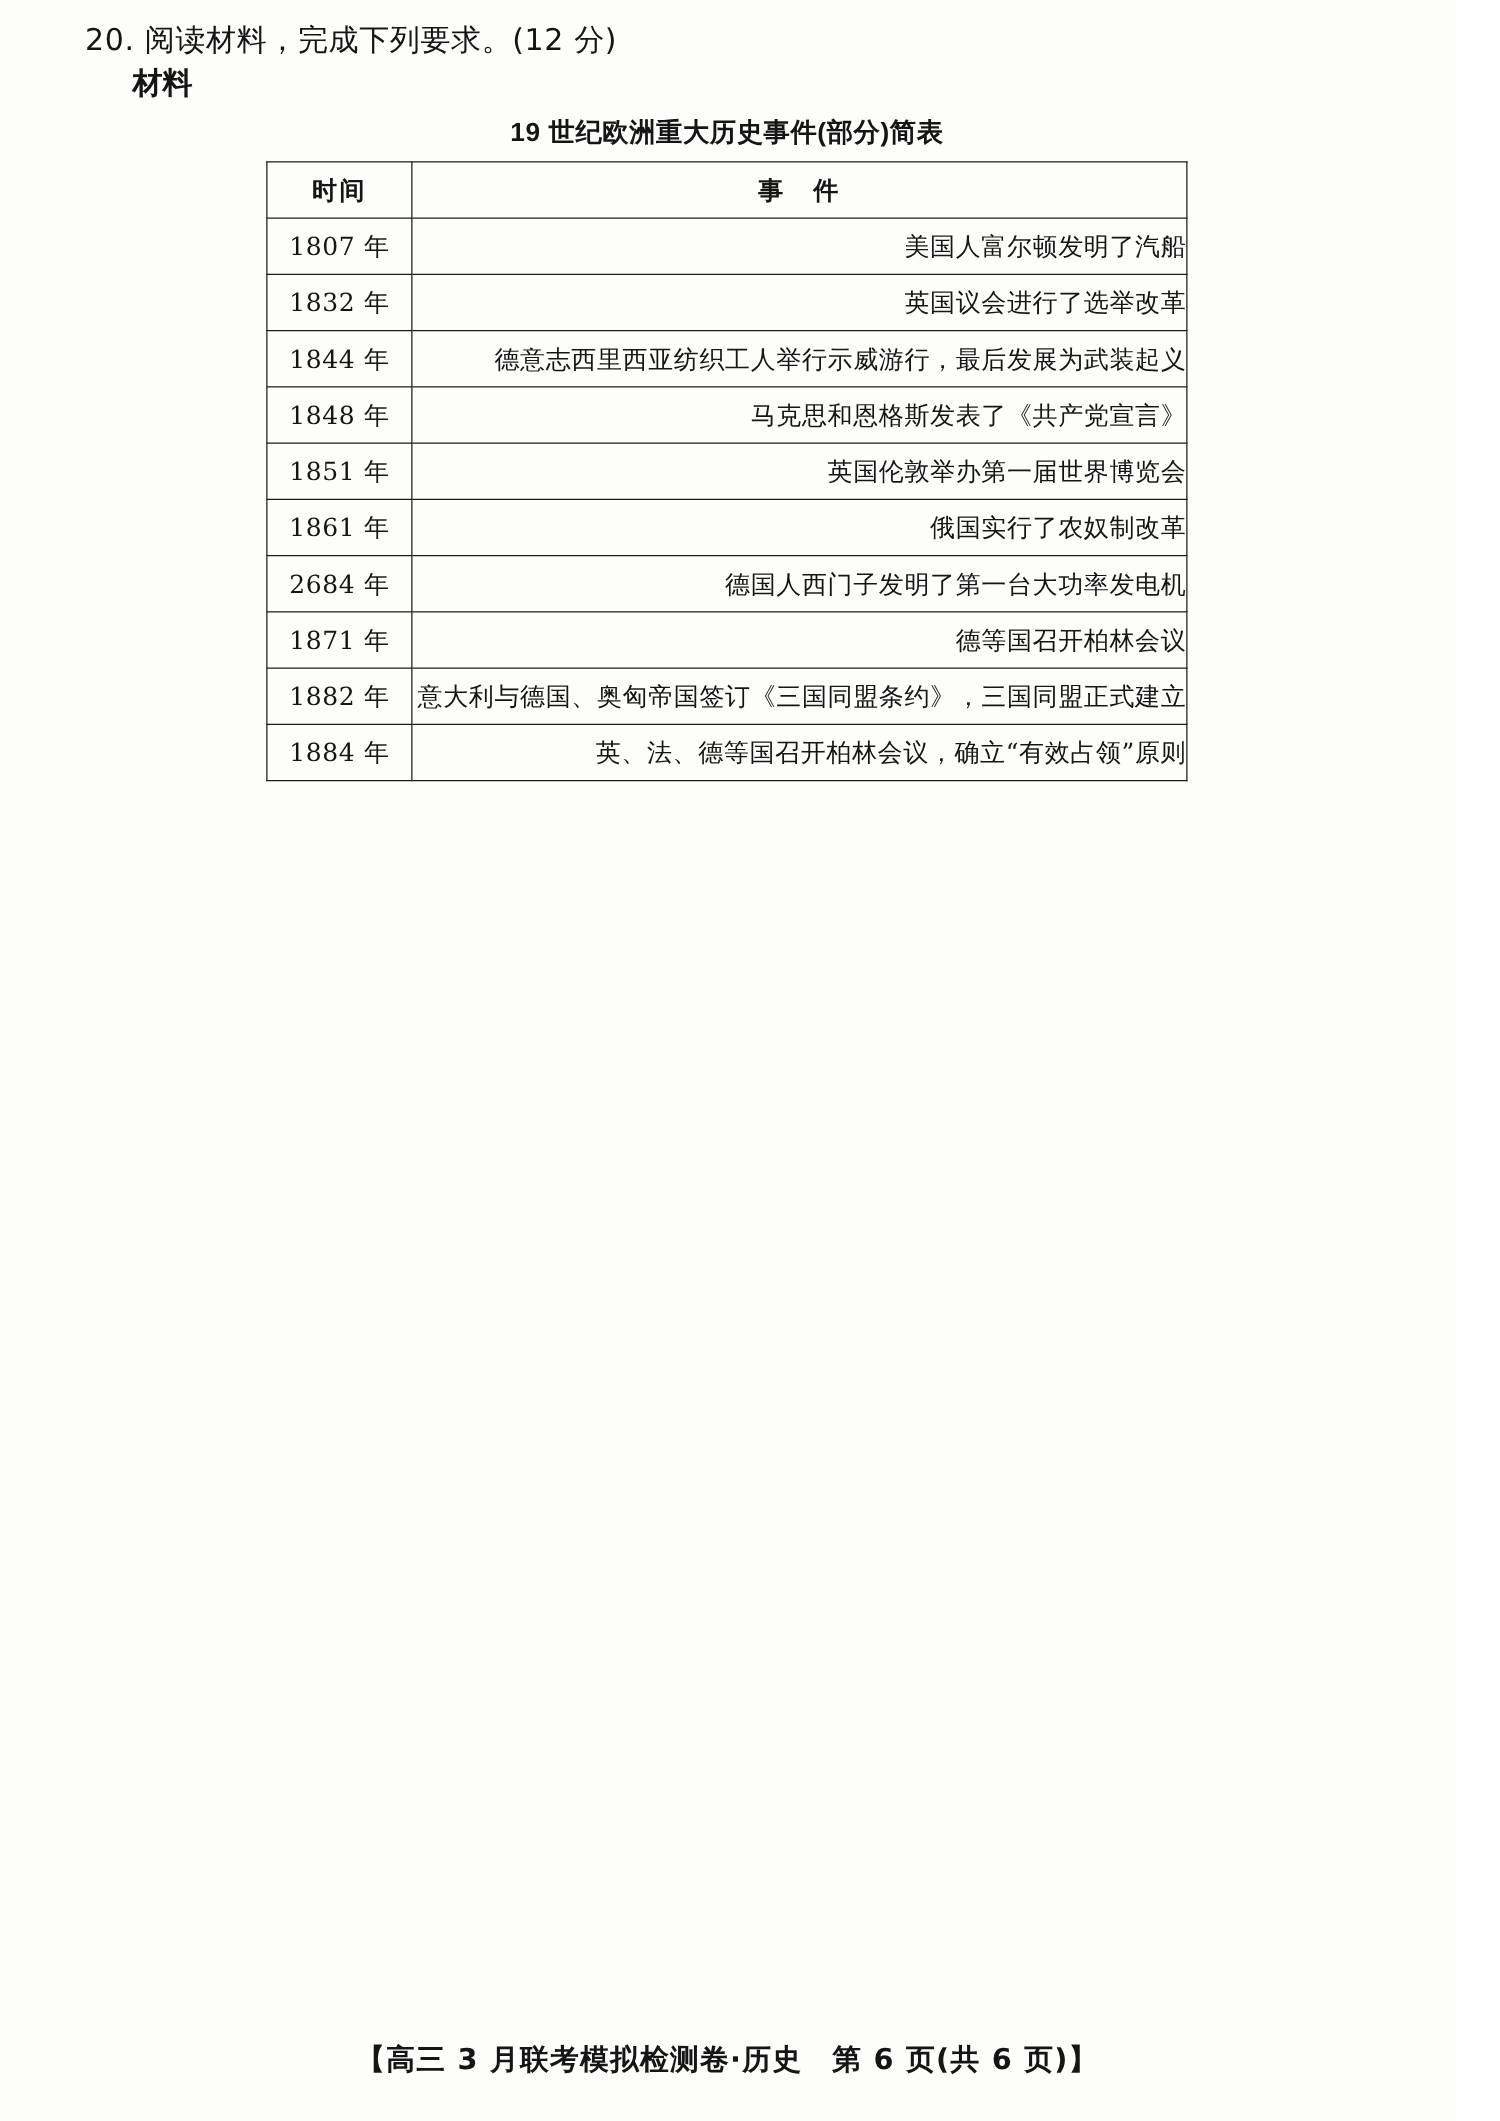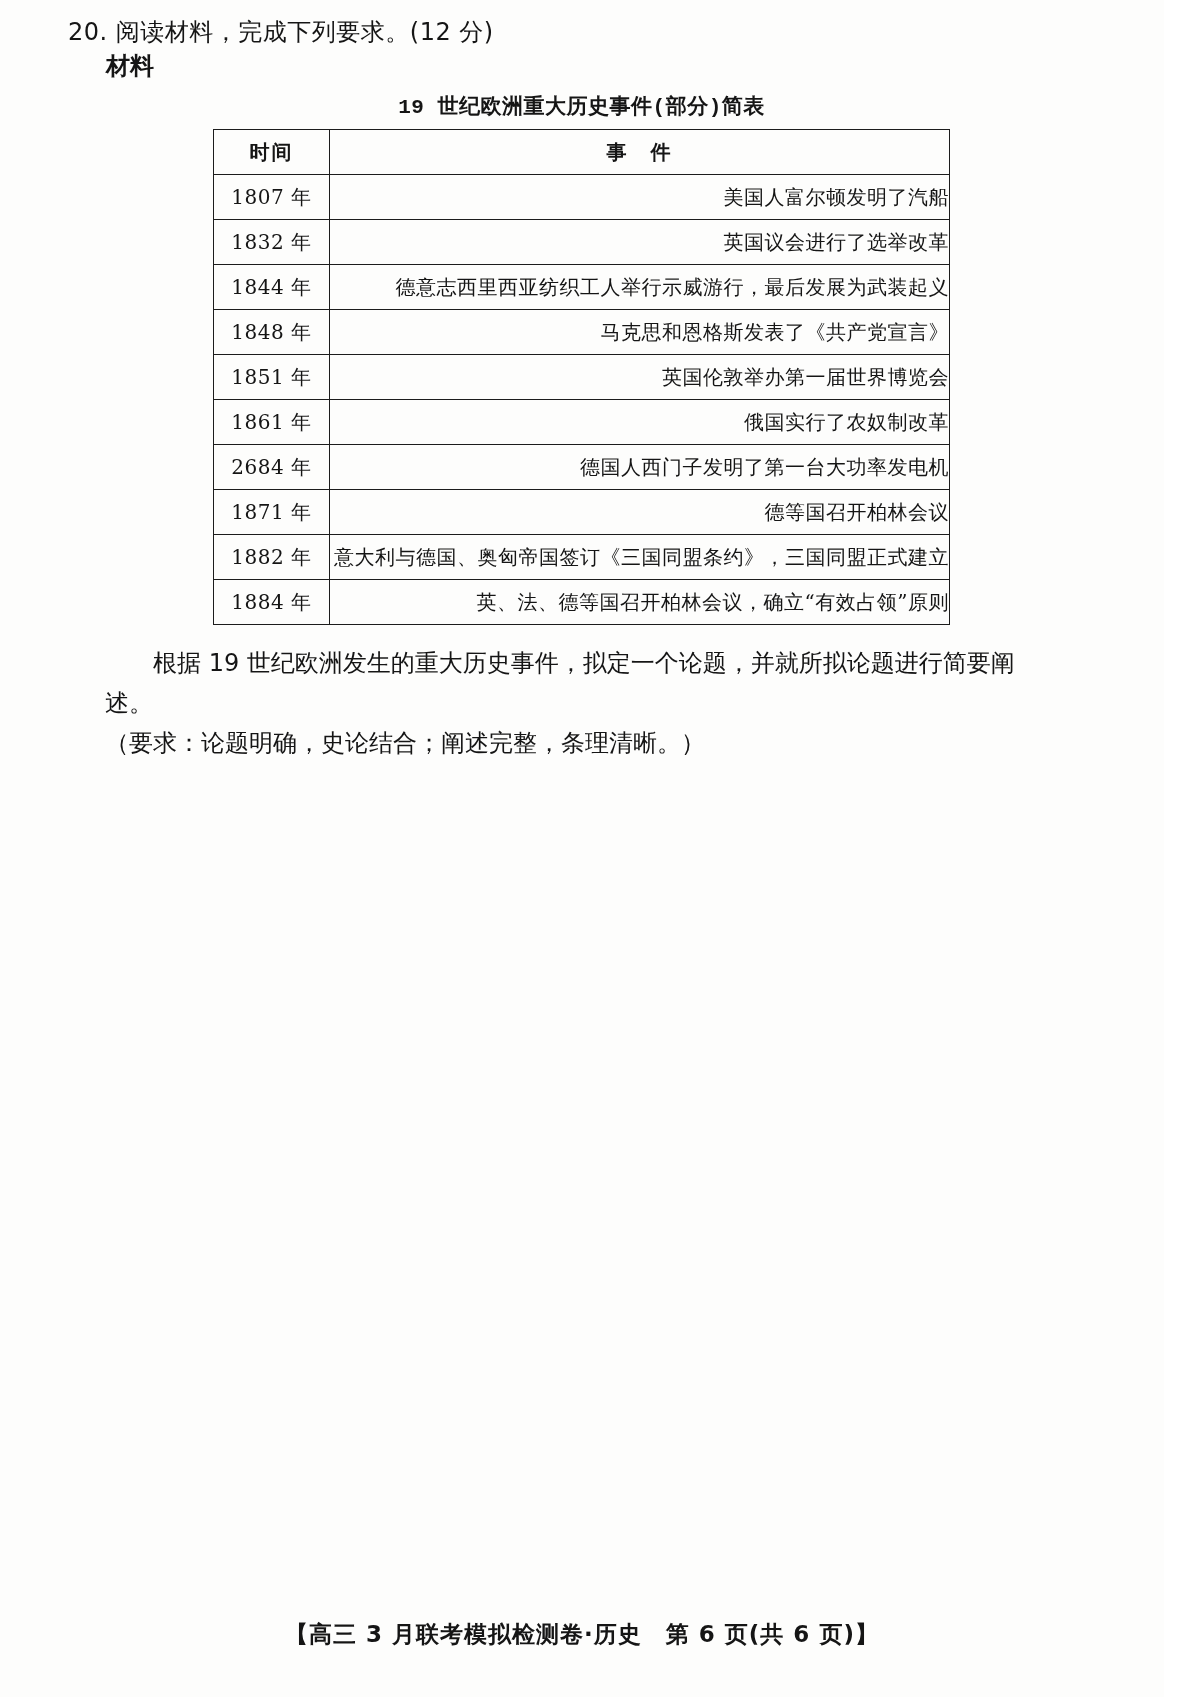--- a/index.html
+++ b/index.html
@@ -32,21 +32,21 @@
   }
   .table-wrap {
     margin-left: 213px;
     margin-top: 10px;
     width: 737px;
   }
   .table-title {
     text-align: center;
     font-size: 21px;
     font-weight: bold;
-    font-family: Liberation Mono, monospace;
+    font-family: Liberation Sans, sans-serif;
     margin-bottom: 9px;
     letter-spacing: 0.5px;
   }
   table.events {
     width: 737px;
     border-collapse: collapse;
     table-layout: fixed;
   }
   table.events th, table.events td {
     border: 1.6px solid #1c1c1c;
@@ -79,21 +79,21 @@
     margin-top: 18px;
     font-size: 24px;
     line-height: 40px;
     font-family: "DejaVu Sans", "Liberation Sans", sans-serif;
   }
   .task-line-1 { text-indent: 2em; }
   .task-line-2 { text-indent: 0; }
   .footer {
     position: absolute;
     left: 0;
-    bottom: 47px;
+    bottom: 34px;
     width: 100%;
     text-align: center;
     font-size: 23px;
     font-weight: bold;
     font-family: "DejaVu Sans", "Liberation Sans", sans-serif;
     letter-spacing: 1px;
   }
 </style>
 </head>
 <body>
@@ -167,20 +167,16 @@
   </tr>
 
   <tr>
     <td class="year-cell">1884 年</td>
     <td class="event-cell">英、法、德等国召开柏林会议，确立“有效占领”原则</td>
   </tr>
 </tbody>
     </table>
   </div>
 
-  <div class="task-para">
-    <div class="task-line-1">根据 19 世纪欧洲发生的重大历史事件，拟定一个论题，并就所拟论题进行简要阐述。</div>
-    <div class="task-line-2">（要求：论题明确，史论结合；阐述完整，条理清晰。）</div>
-  </div>
 
   <div class="footer">【高三 3 月联考模拟检测卷·历史　第 6 页(共 6 页)】</div>
 
 </div>
 
 </body></html>

